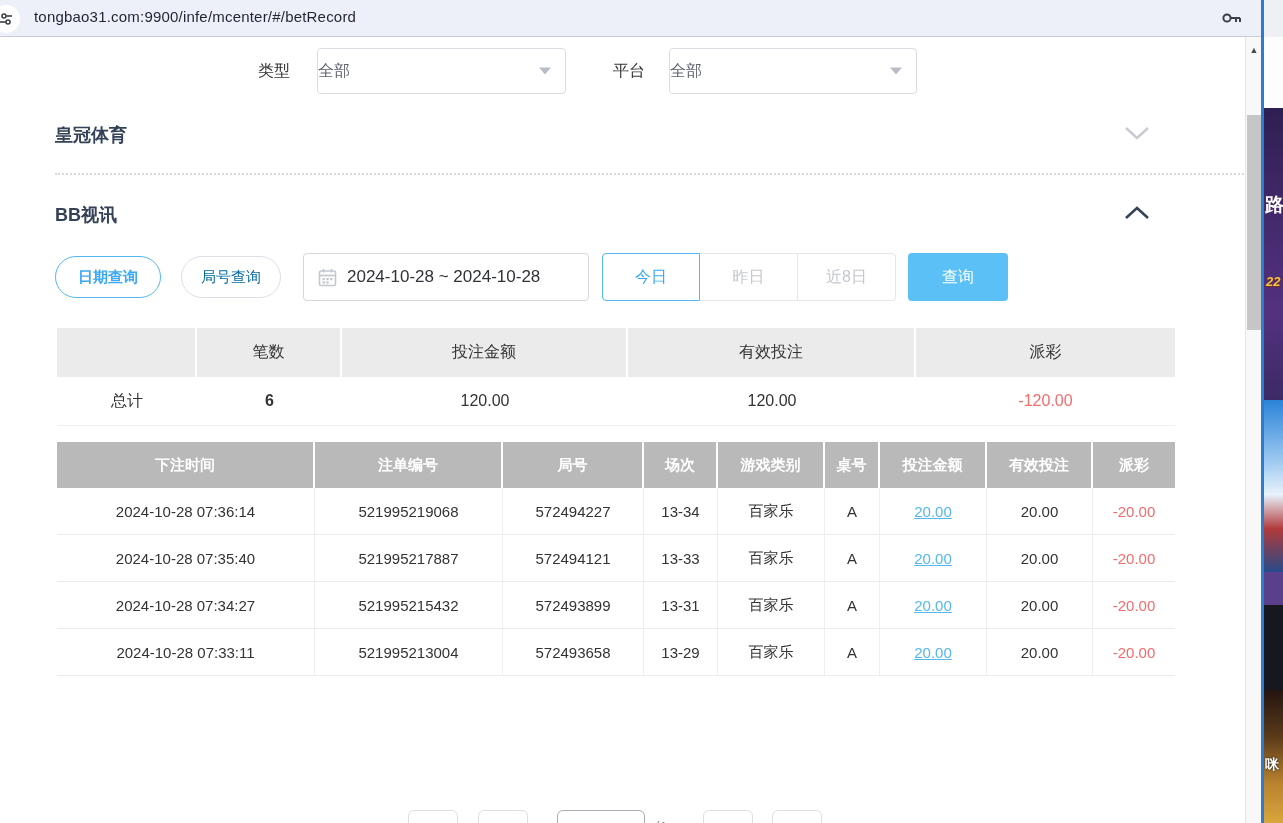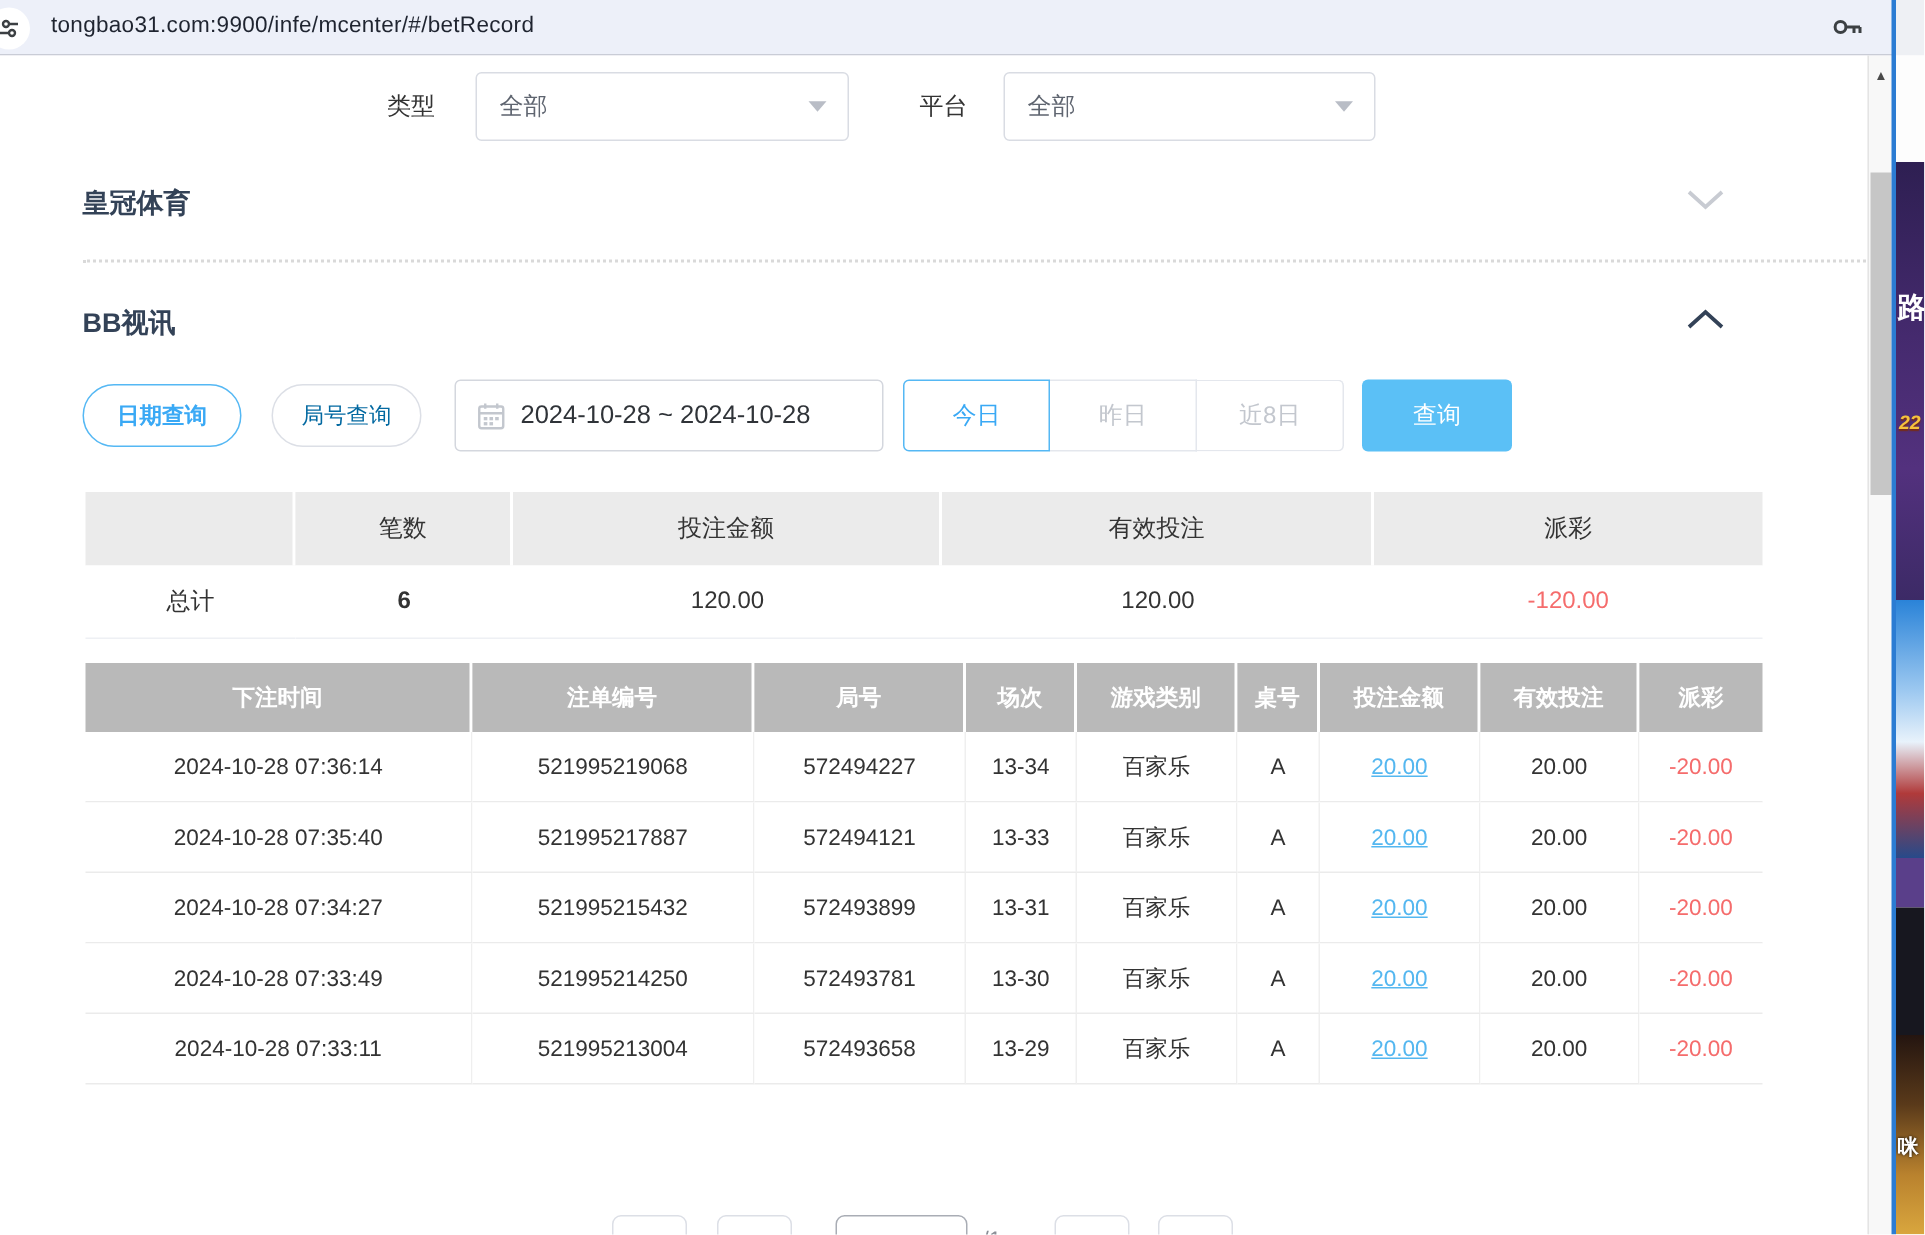--- a/index.html
+++ b/index.html
@@ -39,21 +39,21 @@
     background:#f8f8f8; border-left:1px solid #e4e4e4; }
   .scroll-up { position:absolute; top:6px; left:0; width:16px; height:14px; color:#4a4a4a;
     font-size:9px; text-align:center; line-height:14px; }
   .scroll-thumb { position:absolute; top:78px; left:1px; width:14px; height:215px; background:#c6c6c6; }
 
   
   .content { position:absolute; left:0; top:37px; width:1245px; height:786px; background:#fff; }
 
   .lbl { font-size:16px; color:#333; }
   .select { position:absolute; height:46px; background:#fff; border:1px solid #d9dce3; border-radius:4px;
-    display:flex; align-items:center; padding-left:15px; font-size:16px; color:#5f6570; cursor:pointer; }
+    display:flex; align-items:center; font-size:16px; color:#5f6570; cursor:pointer; }
   .caret { position:absolute; right:14px; top:50%; transform:translateY(-50%); width:0; height:0;
     border-left:6px solid transparent; border-right:6px solid transparent; border-top:7px solid #b9bdc6; }
 
   .sec-title { font-size:18px; font-weight:bold; color:#334257; position:absolute; left:55px; }
   .chevron { position:absolute; right:95px; width:26px; height:16px; cursor:pointer; }
   .dotted-div { position:absolute; left:55px; width:1196px; border-top:2px dotted #d9d9d9; }
 
   .pill { position:absolute; height:42px; background:#fff; border-radius:21px; font-size:15px;
     display:flex; align-items:center; justify-content:center; cursor:pointer; }
   .pill.active { border:1px solid #55b8f4; color:#3aa9f5; font-weight:bold; }
@@ -263,31 +263,20 @@
             <td>521995215432</td>
             <td>572493899</td>
             <td>13-31</td>
             <td>百家乐</td>
             <td>A</td>
             <td class="link"><span>20.00</span></td>
             <td>20.00</td>
             <td class="red">-20.00</td>
           </tr>
           <tr>
-            <td>2024-10-28 07:33:49</td>
-            <td>521995214250</td>
-            <td>572493781</td>
-            <td>13-30</td>
-            <td>百家乐</td>
-            <td>A</td>
-            <td class="link"><span>20.00</span></td>
-            <td>20.00</td>
-            <td class="red">-20.00</td>
-          </tr>
-          <tr>
             <td>2024-10-28 07:33:11</td>
             <td>521995213004</td>
             <td>572493658</td>
             <td>13-29</td>
             <td>百家乐</td>
             <td>A</td>
             <td class="link"><span>20.00</span></td>
             <td>20.00</td>
             <td class="red">-20.00</td>
           </tr>

